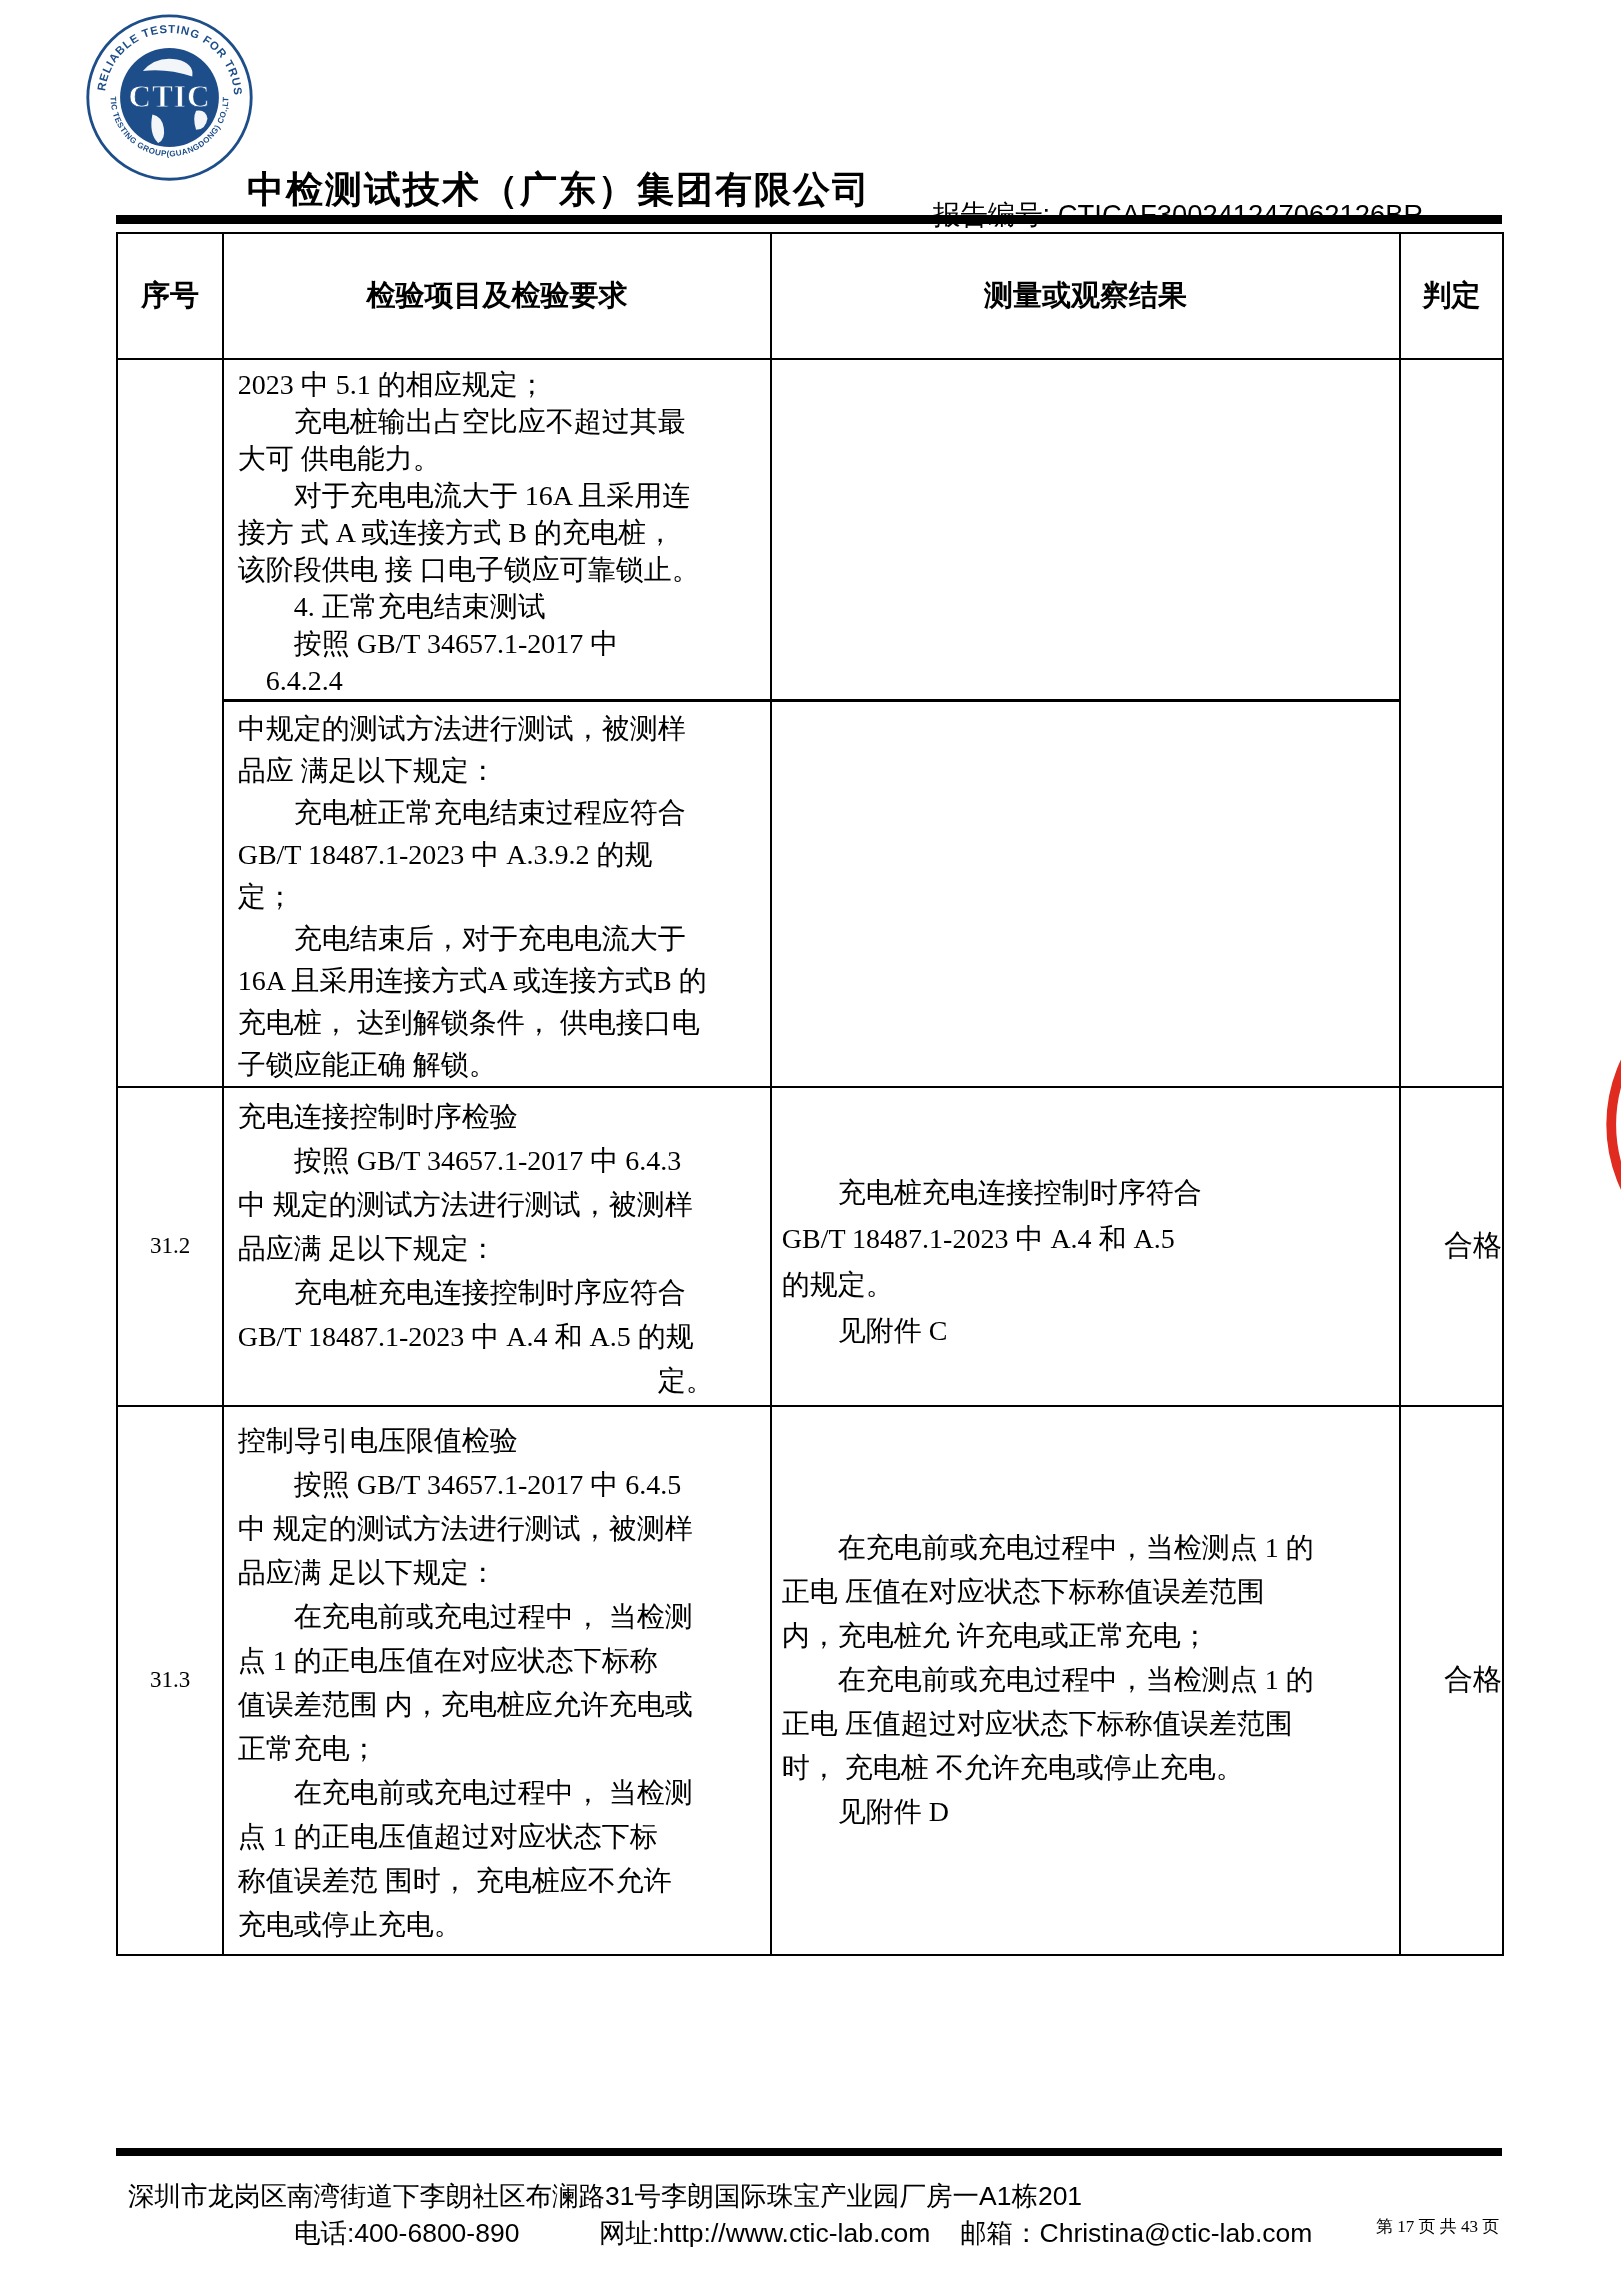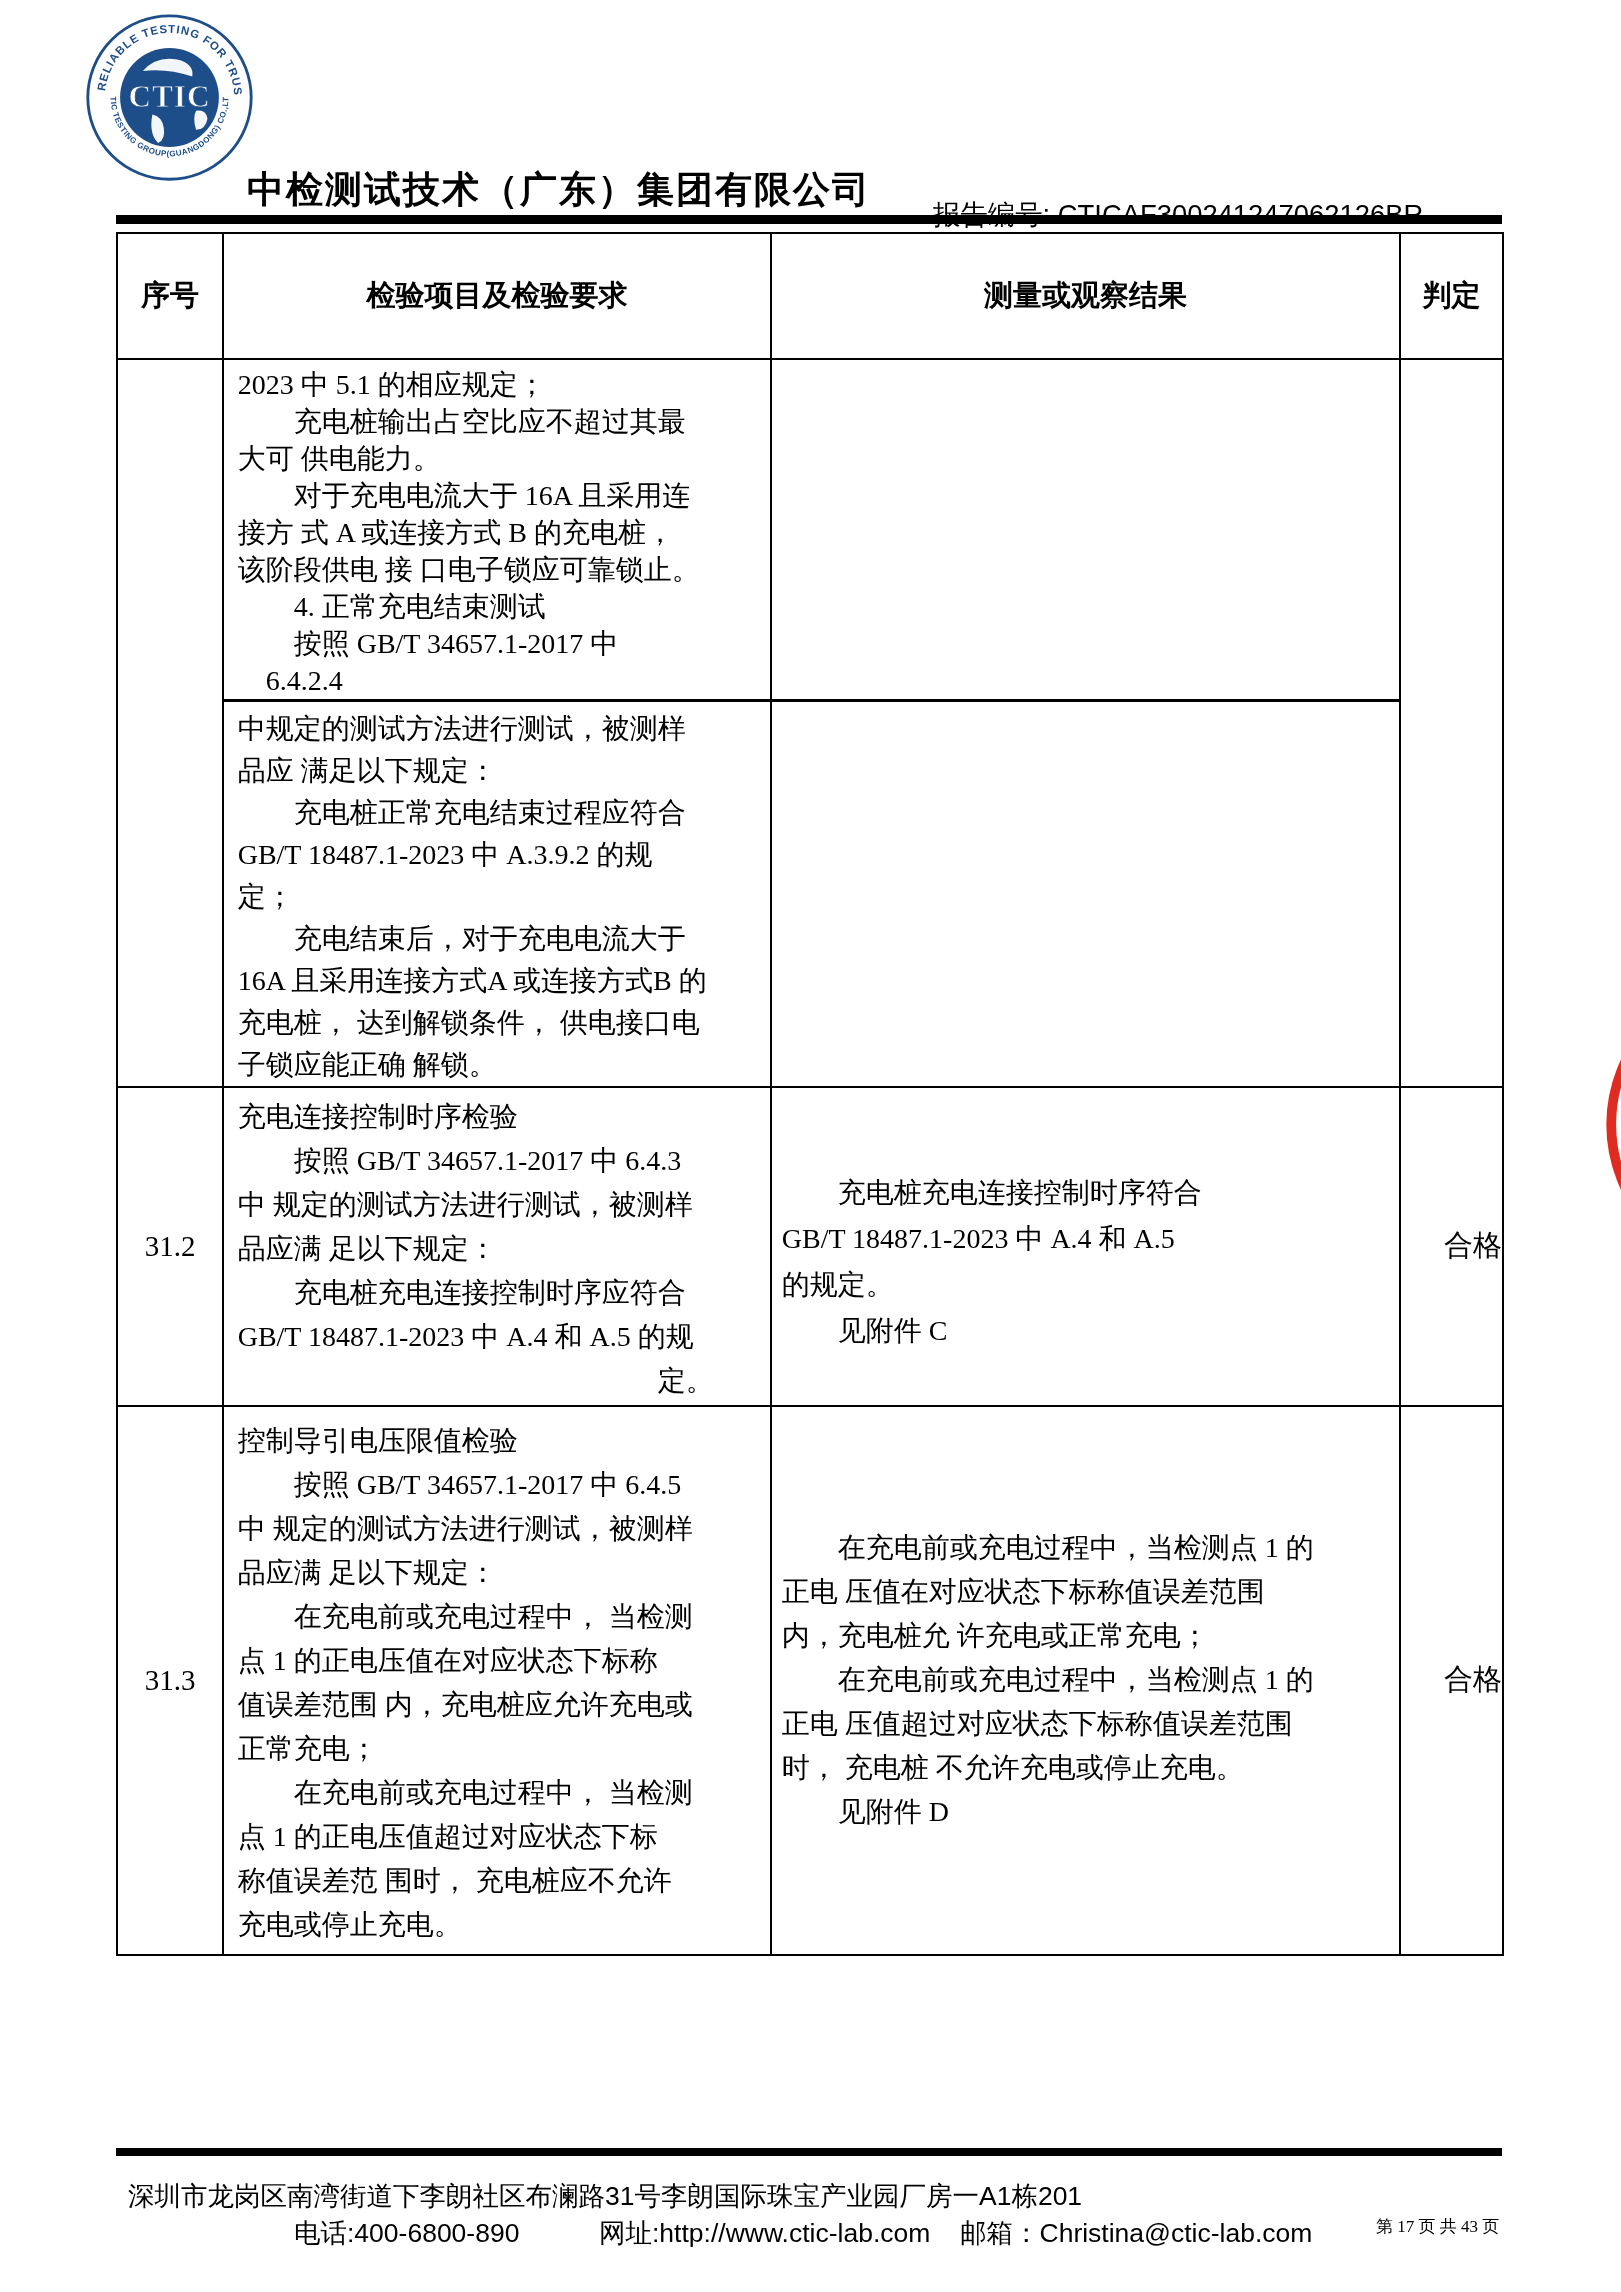--- a/index.html
+++ b/index.html
@@ -13,21 +13,21 @@
   .report-no{position:absolute;left:933px;top:177px;font-size:27.4px;
         font-family:Liberation Sans, sans-serif;margin-top:20px;}
   .top-rule{position:absolute;left:116px;top:215px;width:1386px;height:8.8px;background:#000;}
 
   
   table.report{position:absolute;left:116px;top:232px;width:1386px;border-collapse:collapse;
         table-layout:fixed;border:2.9px solid #000;}
   .report td,.report th{border:2px solid #000;padding:0;overflow:hidden;}
   .report th{font-family:"Liberation Sans",sans-serif;font-weight:bold;font-size:29px;
         text-align:center;vertical-align:middle;}
-  .seq-cell{text-align:center;vertical-align:middle;font-size:29px;border-radius:25px;}
+  .seq-cell{text-align:center;vertical-align:middle;font-size:23px;border-radius:25px;}
   .verdict-cell{text-align:right;vertical-align:middle;font-size:29px;}
   .txt{white-space:pre-line;font-size:28px;}
   .req{padding:5.9px 3.9px 0 13.7px;}
   .res{padding-left:9.8px;}
   td.vtop{vertical-align:top;}
   td.vmid{vertical-align:middle;}
   .lh38{line-height:37px;}
   .lh43{line-height:42px;}
   .lh45{line-height:44px;}
   .lh47{line-height:46px;margin-top:32px;}

